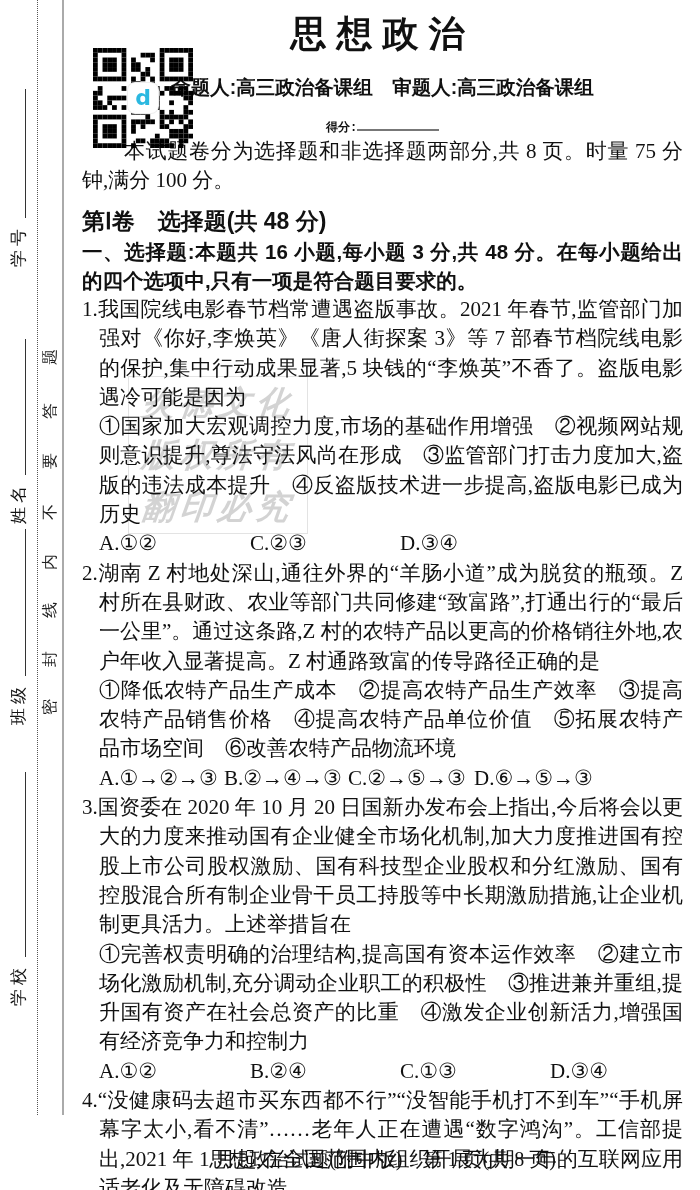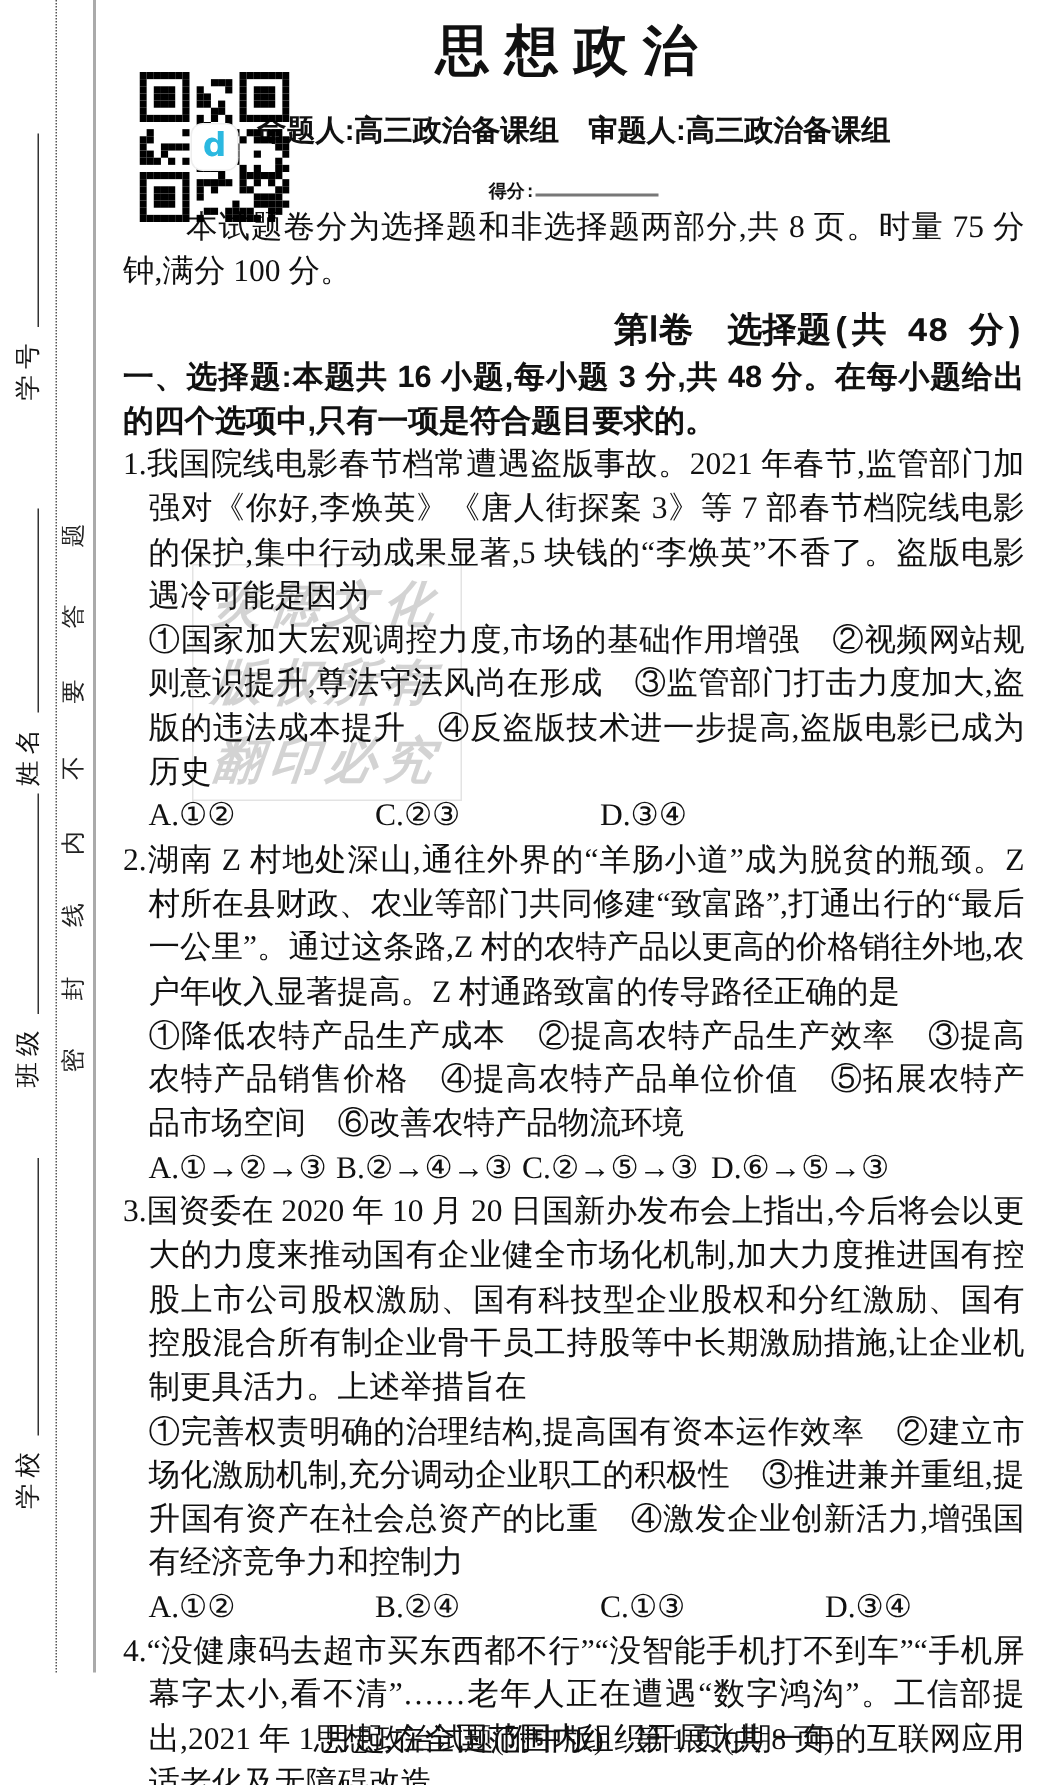--- a/index.html
+++ b/index.html
@@ -33,22 +33,22 @@
   .hdr{margin-top:14px;font-size:25px;line-height:32px;text-align:center;white-space:nowrap;}
   .hdr .brand{font-weight:bold;font-style:italic;letter-spacing:1px;}
   .title{margin-top:10px;font-family:"Liberation Sans","DejaVu Sans",sans-serif;font-weight:bold;
          font-size:36px;line-height:48px;text-align:center;letter-spacing:10px;}
   .setters{margin-top:16px;font-family:"Liberation Sans","DejaVu Sans",sans-serif;font-weight:bold;
          font-size:19.5px;line-height:27px;text-align:center;}
   .score{margin-top:8px;height:28px;text-align:center;font-family:Liberation Mono, monospace;
          font-weight:bold;font-size:12px;}
   .score .line{display:inline-block;width:82px;height:20px;border-bottom:2px solid #777;}
   .intro{margin-top:6px;font-size:21px;line-height:29px;text-align:justify;text-indent:42px;}
-  .part{margin-top:10px;font-family:Liberation Mono, monospace;font-weight:bold;
-        font-size:23px;line-height:32px;text-align:right;}
+  .part{margin-top:10px;font-family:Liberation Sans, sans-serif;font-weight:bold;
+        font-size:23px;line-height:32px;text-align:left;}
   .sect{margin-top:10px;font-family:"Liberation Sans","DejaVu Sans",sans-serif;font-weight:bold;
         font-size:20.5px;line-height:29px;text-align:justify;}
   .question{font-size:21px;line-height:29.3px;padding-left:17px;}
   .question p{margin:0;}
   .stem{text-indent:-17px;text-align:justify;}
   .items{text-align:justify;}
   .choices{display:grid;grid-template-columns:151px 150px 150px 1fr;}
   .choices.tight{grid-template-columns:125px 124px 126px 1fr;}
   .footer{position:absolute;left:82px;top:1146px;width:601px;text-align:center;
           font-size:20px;z-index:1;}

